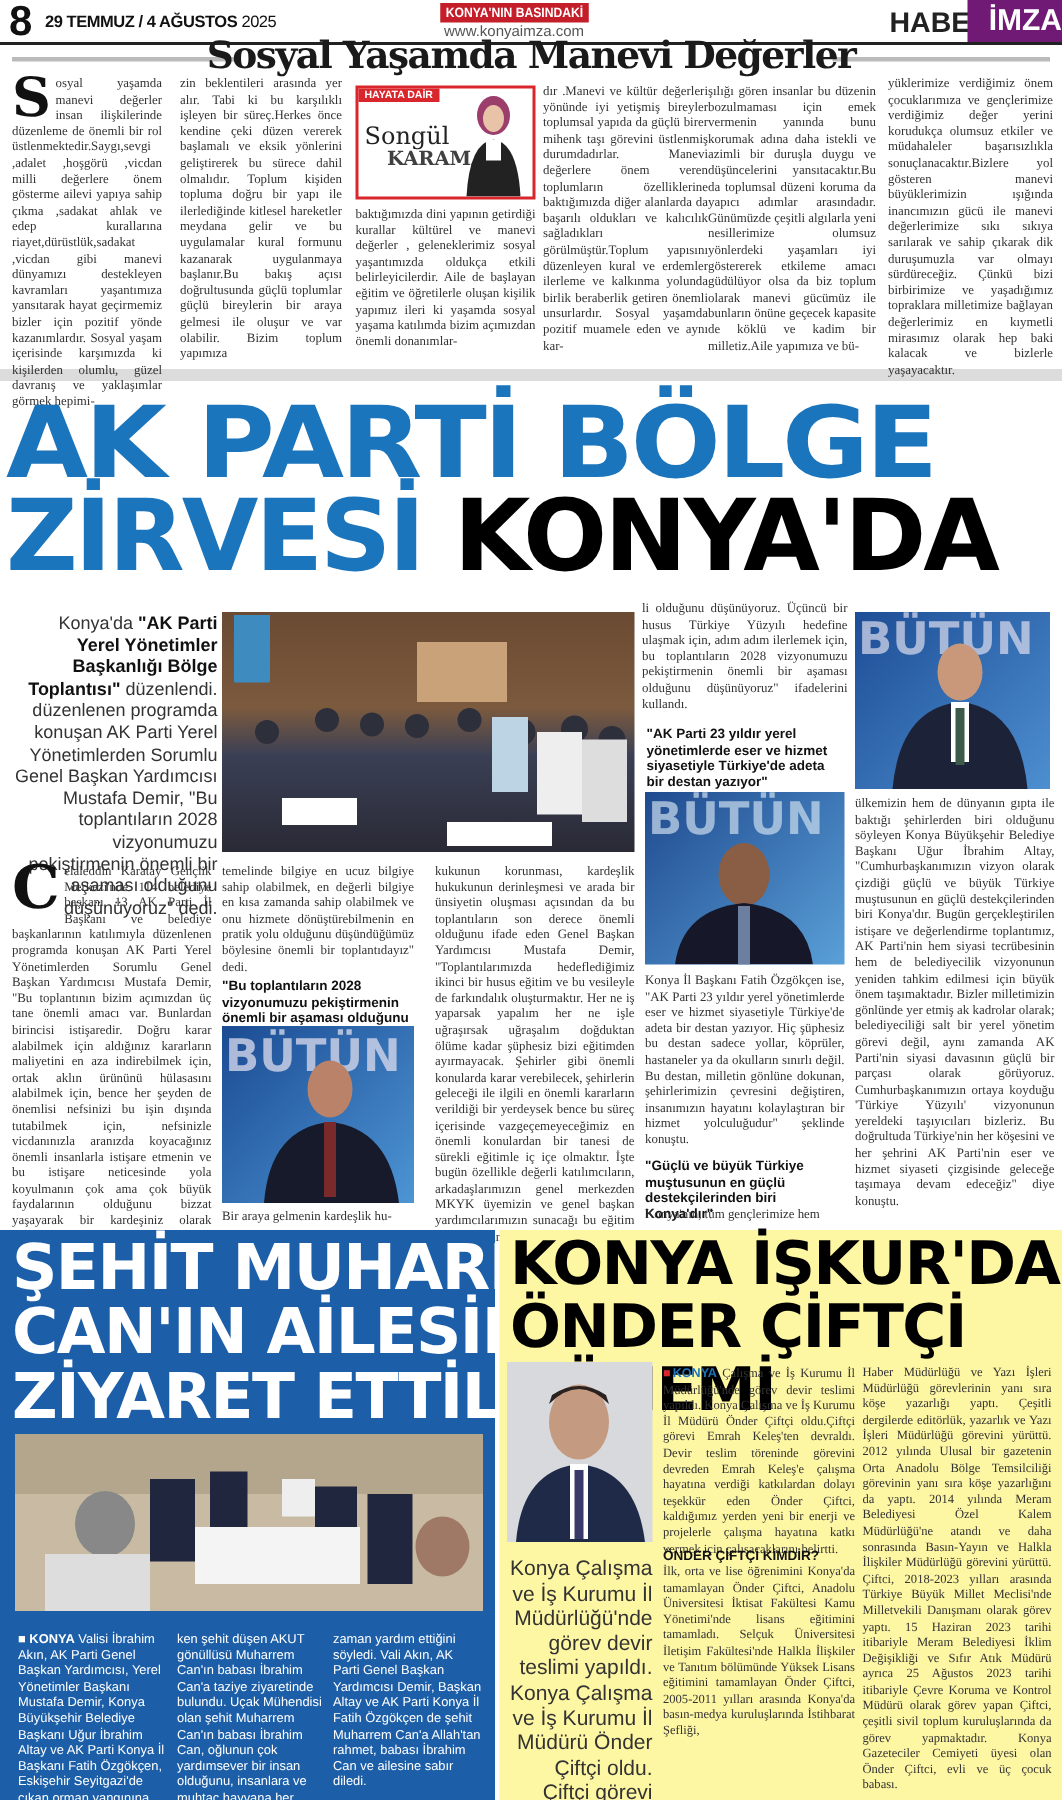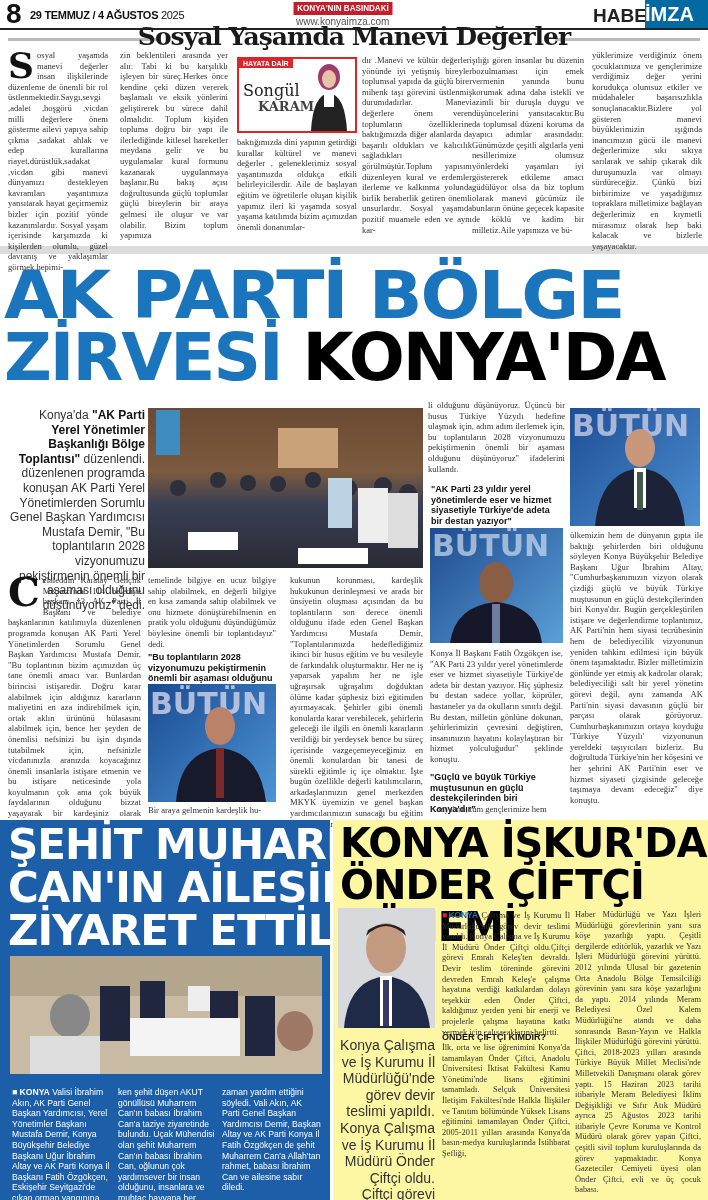--- a/index.html
+++ b/index.html
@@ -6,21 +6,21 @@
 body{width:708px;height:1200px;background:#fff;font-family:"Liberation Serif",serif;color:#222;overflow:hidden;position:relative}
 .abs{position:absolute}
 
 .mast{left:0;top:0;width:708px;height:30px;border-bottom:2px solid #222}
 .pagenum{left:6px;top:-2px;font:bold 28px "Liberation Sans",sans-serif;color:#111}
 .date{left:30px;top:9px;font:bold 11px "Liberation Sans",sans-serif;color:#111;letter-spacing:-0.3px}
 .date span{font-weight:normal}
 .slogan{left:288px;top:2px;width:110px;height:13px;background:#c41e2a;color:#fff;font:bold 9px "Liberation Sans",sans-serif;text-align:center;line-height:13px;transform:scaleX(.9)}
 .url{left:296px;top:16px;font:10px "Liberation Sans",sans-serif;color:#555}
 .haber{left:593px;top:5px;font:bold 19px "Liberation Sans",sans-serif;color:#222}
-.imza{left:645px;top:0;width:63px;height:28px;background:#0369a1;color:#fff;font:bold 20px "Liberation Sans",sans-serif;text-align:left;line-height:28px}
+.imza{left:645px;top:0;width:63px;height:28px;background:#701a75;color:#fff;font:bold 20px "Liberation Sans",sans-serif;text-align:right;line-height:28px}
 
 .colbox{left:0;top:36px;width:708px;height:218px;background:#fff;border-bottom:8px solid #dcdcdc}
 .coltitle{left:0;top:18px;width:708px;text-align:center;font:bold 25px "DejaVu Serif",serif;letter-spacing:-1px;color:#1a1a1a}
 .coltitle-line{top:38px;height:3px;background:#bbb}
 .txt{font-size:8.6px;line-height:10.6px;color:#333;text-align:justify}
 .dropcap{float:left;font:bold 36px "DejaVu Serif",serif;line-height:30px;margin-right:3px;color:#111}
 .author{left:237px;top:57px;width:120px;height:76px;border:2px solid #d9262c;background:#fff}
 .author .tag{position:absolute;left:0;top:0;background:#d9262c;color:#fff;font:bold 7px "Liberation Sans",sans-serif;padding:1px 4px}
 .author .name1{position:absolute;left:4px;top:22px;font:16px "DejaVu Serif",serif;color:#222}
 .author .name2{position:absolute;left:19px;top:40px;font:bold 13px "DejaVu Serif",serif;color:#404040}

